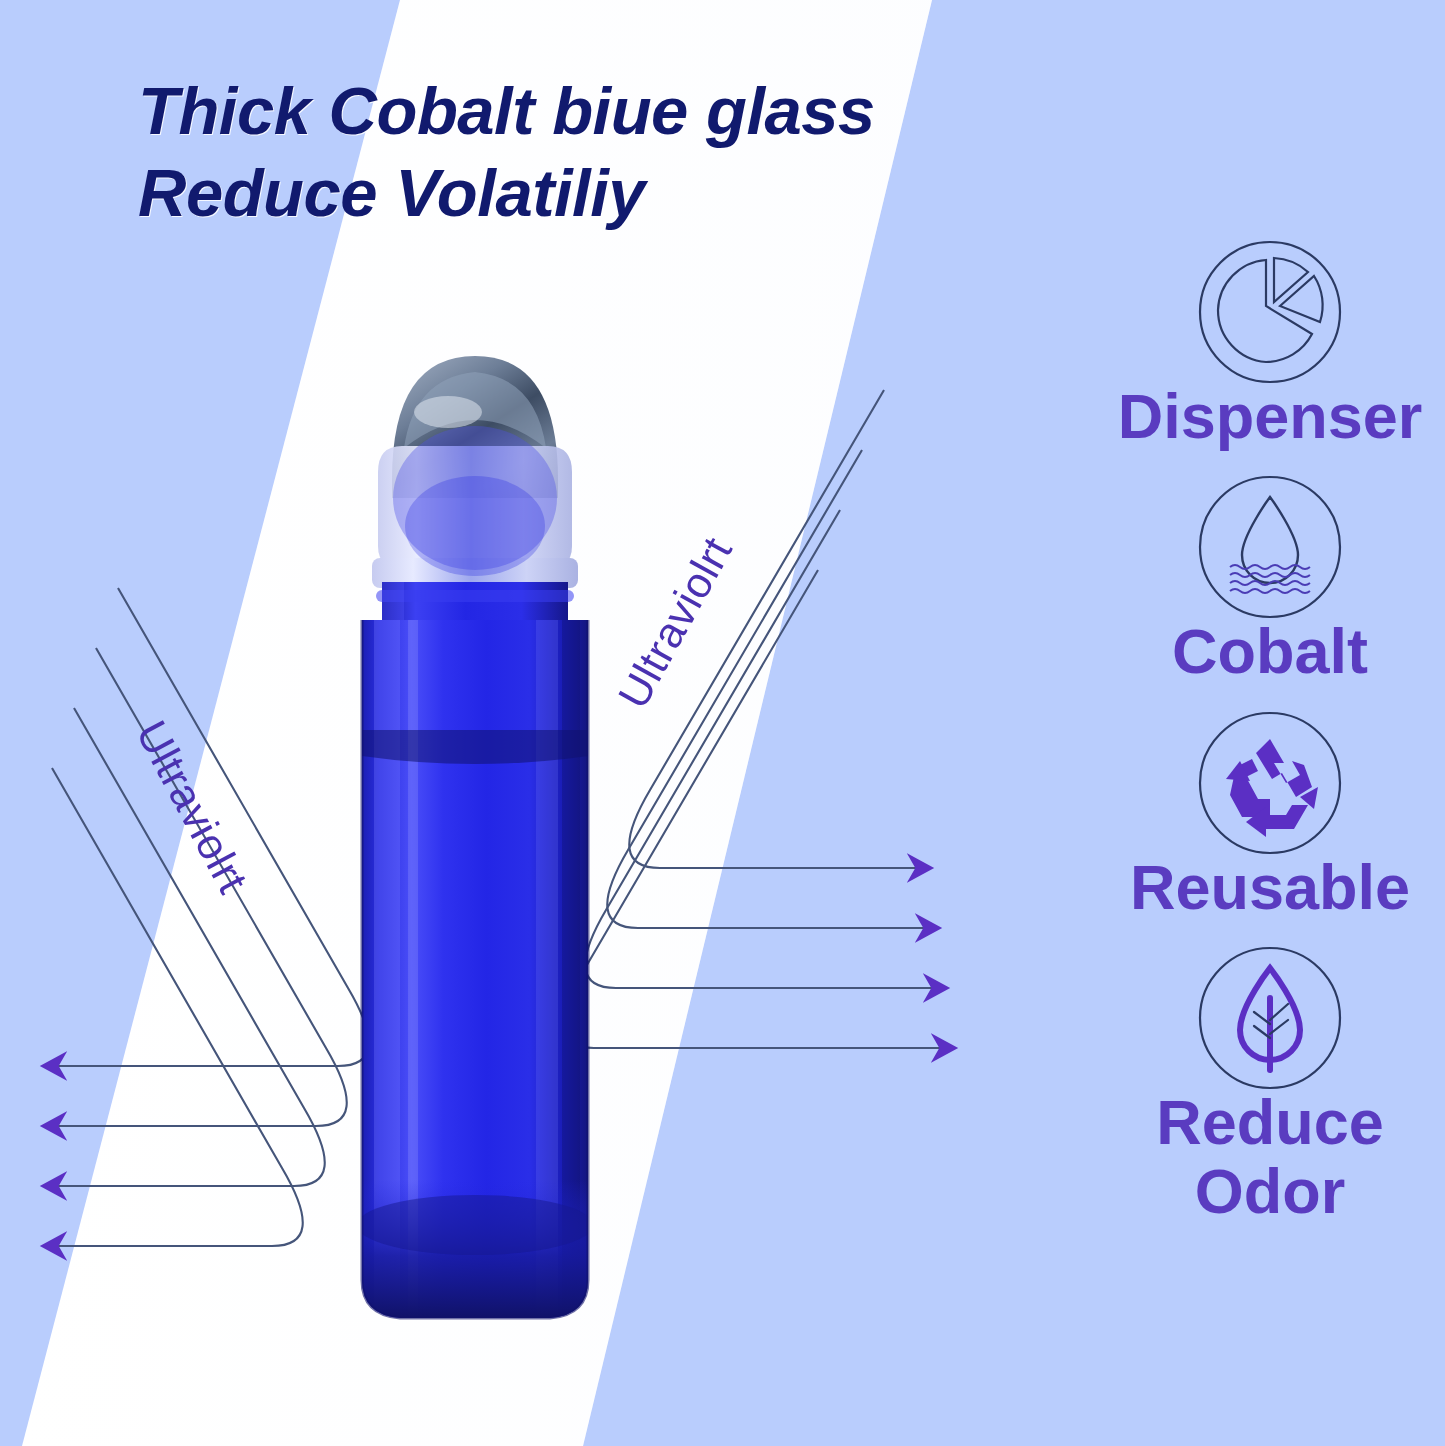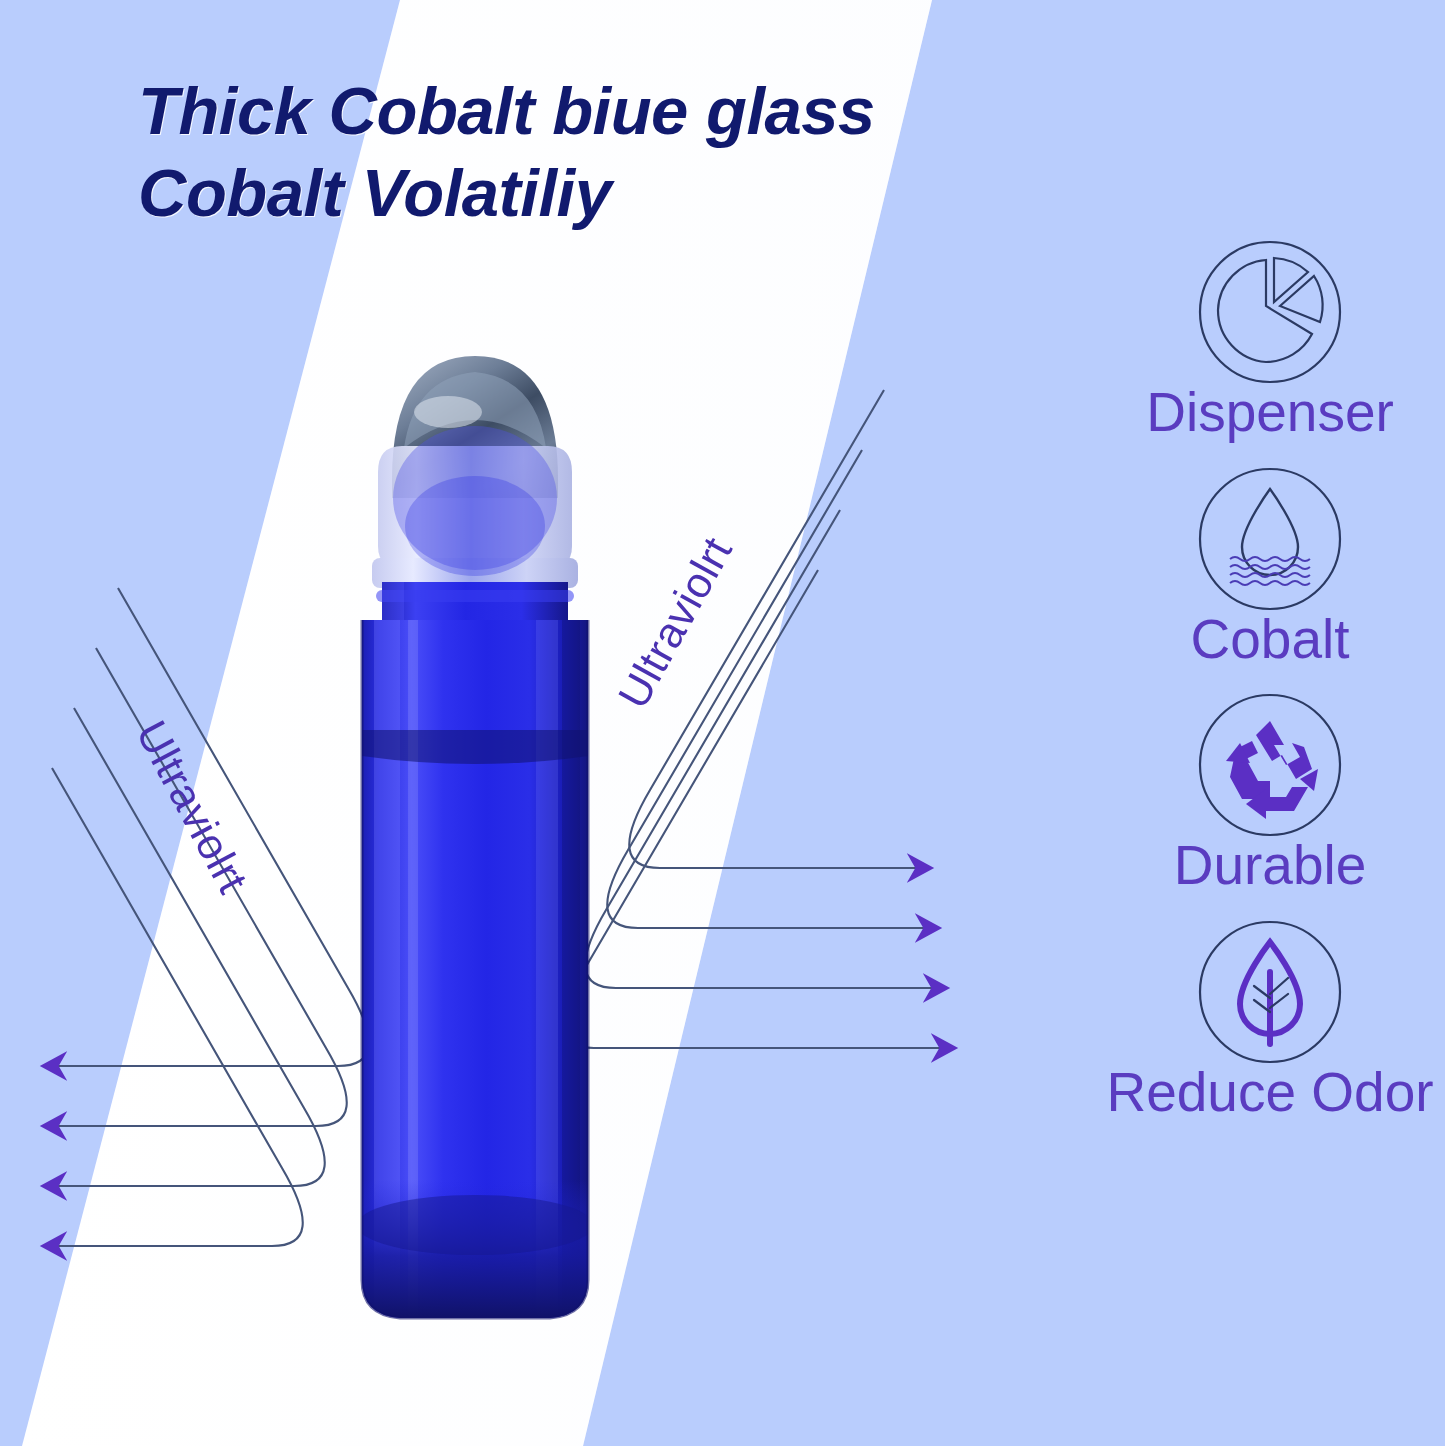--- a/index.html
+++ b/index.html
@@ -105,42 +105,42 @@
     margin-bottom: 8px;
   }
   .feature .ico-wrap {
     width: 148px;
     height: 148px;
     margin: 0 auto;
     position: relative;
   }
   .feature .flabel {
     margin-top: -4px;
-    font-size: 55px;
+    font-size: 63px;
     color: #5a3cc0;
-    font-weight: normal;
+    font-weight: bold;
     letter-spacing: 0px;
     line-height: 1.1;
   }
   #feature-0 { margin-bottom: 22px; }
   #feature-1 { margin-bottom: 22px; }
   #feature-2 { margin-bottom: 22px; }
 </style>
 </head>
 <body>
 
 <div id="canvas">
 
   <div class="bg-base"></div>
   <div class="white-band"></div>
   <div class="band-shade"></div>
 
   <div class="headline">
     <span>Thick Cobalt biue glass</span>
-    <span class="l2">Cobalt Volatiliy</span>
+    <span class="l2">Reduce Volatiliy</span>
   </div>
 
   <svg class="rays" viewBox="0 0 1445 1446">
     <defs>
       <marker id="arrR" markerWidth="14" markerHeight="14" refX="11" refY="7" orient="auto">
         <path d="M0,0 L13,7 L0,14 L4,7 Z" fill="#5b2fc4"></path>
       </marker>
       <marker id="arrL" markerWidth="14" markerHeight="14" refX="11" refY="7" orient="auto">
         <path d="M0,0 L13,7 L0,14 L4,7 Z" fill="#5b2fc4"></path>
       </marker>
@@ -282,21 +282,21 @@
           <g fill="#5b2fc4">
             <path d="M74,30 L88,54 L78,54 L90,74 L104,66 L96,52 L108,56 L116,78 L100,88 L86,64 L76,70 L60,44 Z"></path>
             <path d="M40,58 L56,50 L62,62 L50,68 L62,90 L74,90 L74,108 L46,108 L34,86 Z"></path>
             <path d="M96,96 L112,96 L98,120 L70,120 L70,106 L90,106 Z"></path>
             <path d="M70,98 L70,128 L50,113 Z"></path>
             <path d="M104,88 L122,78 L118,100 Z"></path>
             <path d="M44,52 L30,70 L54,72 Z"></path>
           </g>
         </svg>
       </div>
-      <div class="flabel">Durable</div>
+      <div class="flabel">Reusable</div>
     </div>
 
     <div class="feature" id="feature-3">
       <div class="ico-wrap">
         <svg viewBox="0 0 148 148" width="148" height="148">
           <circle cx="74" cy="74" r="70" fill="none" stroke="#2b3a63" stroke-width="2.2"></circle>
           <path d="M74,24 C74,24 44,62 44,86 A30,30 0 0 0 104,86 C104,62 74,24 74,24 Z" fill="none" stroke="#5b2fc4" stroke-width="6"></path>
           <line x1="74" y1="54" x2="74" y2="126" stroke="#5b2fc4" stroke-width="6" stroke-linecap="round"></line>
           <g stroke="#2b3a63" stroke-width="2.2" stroke-linecap="round">
             <line x1="74" y1="76" x2="92" y2="60"></line>

